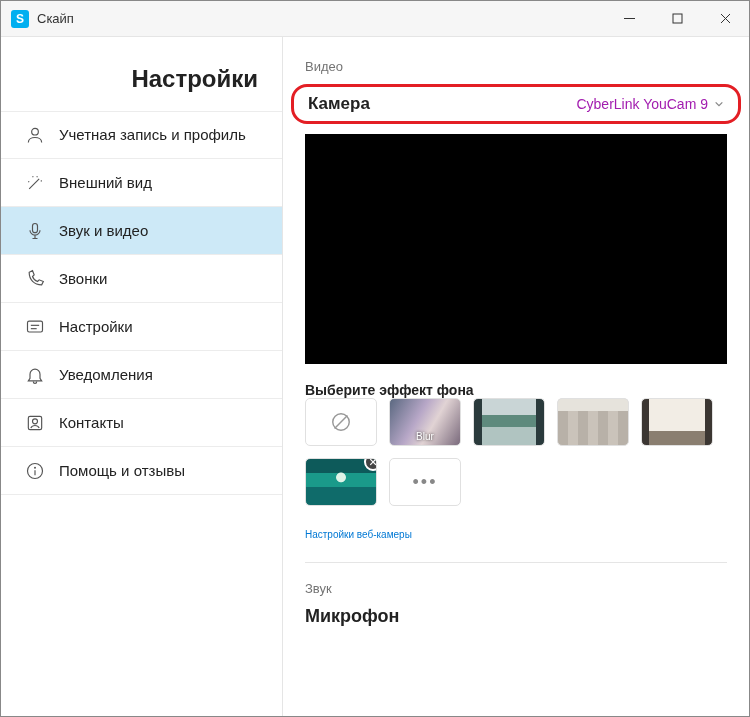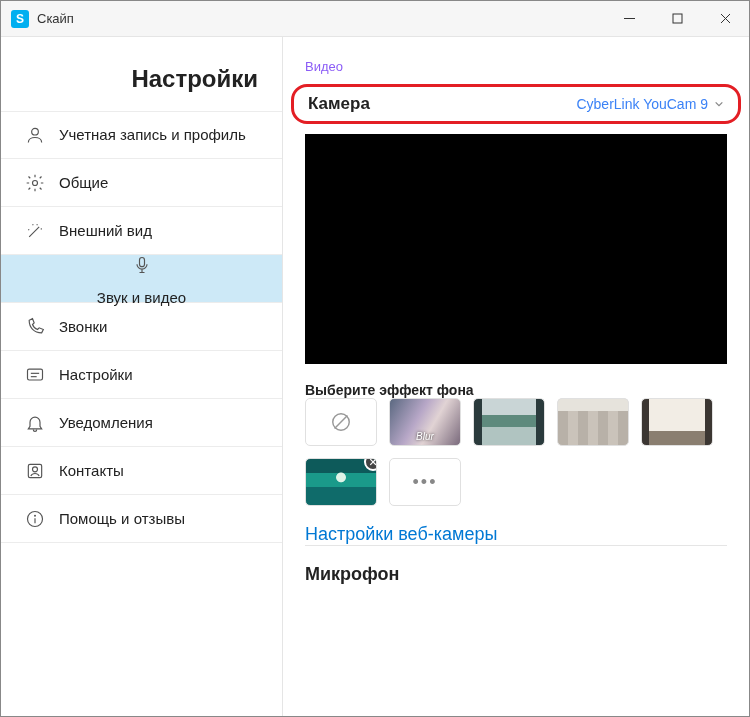--- a/index.html
+++ b/index.html
@@ -59,52 +59,52 @@
     padding: 0 24px;
     height: 48px;
     font-size: 15px;
     color: #222;
     border-bottom: 1px solid #ececec;
     cursor: pointer;
     gap: 14px;
     text-align: center;
   }
   .nav-item.first-item { border-top: 1px solid #ececec; }
-  .nav-item.active { background: #cde9f7; flex-direction: column; }
+  .nav-item.active { background: #cde9f7; }
   .nav-icon {
     width: 20px; height: 20px;
     display: flex; align-items: center; justify-content: center;
     flex-shrink: 0;
   }
   .nav-icon svg { width: 20px; height: 20px; stroke: #555; fill: none; stroke-width: 1.4; }
   .nav-label { line-height: 1.2; }
   .main {
     flex: 1;
     padding: 22px 22px 0 22px;
     overflow-y: hidden;
     background: #fff;
   }
   .section-subtle {
     font-size: 13px;
-    color: #8b5cf6;
+    color: #737373;
     margin-bottom: 10px;
   }
   .camera-row {
     display: flex;
     align-items: center;
     justify-content: space-between;
     border: 3px solid #e31e24;
     border-radius: 16px;
     padding: 7px 14px;
     margin: 0 -14px 10px -14px;
     gap: 20px;
   }
   .camera-label { font-size: 17px; font-weight: 600; color: #222; }
   .camera-value {
-    font-size: 14px; color: #3b82f6;
+    font-size: 14px; color: #a21caf;
     display: flex; align-items: center; gap: 6px;
   }
   .chev { width: 10px; height: 10px; }
   .video-preview {
     width: 100%;
     height: 230px;
     background: #000;
     margin-bottom: 18px;
   }
   .effect-label {
@@ -125,21 +125,20 @@
   }
   .effect-tile.none { background: #fff; }
   .effect-tile.none svg { width: 22px; height: 22px; stroke: #999; fill: none; stroke-width: 1.6; }
   .effect-tile.blur {
     background: linear-gradient(120deg,#5a6880 0%,#b7a7c7 40%,#e1d3d4 60%,#7a6a7c 100%);
   }
   .effect-tile .tile-label {
     position: absolute; bottom: 3px; left: 0; right: 0;
     text-align: center; font-size: 10px; color: #fff;
     text-shadow: 0 0 3px rgba(0,0,0,.8);
-    font-style: italic;
   }
   .effect-tile.office1 {
     background:
       linear-gradient(90deg,#2a3a3c 0 12%, transparent 12%),
       linear-gradient(90deg, transparent 88%, #2a3a3c 88% 100%),
       linear-gradient(#c9d5d6 0 35%, #5e8a7d 35% 60%, #b0c4c1 60% 100%);
   }
   .effect-tile.office2 {
     background:
       linear-gradient(#e6e3dc 0 25%, transparent 25%),
@@ -161,22 +160,22 @@
     width: 18px; height: 18px; border-radius: 50%;
     background: #444; color: #fff;
     display: flex; align-items: center; justify-content: center;
     font-size: 11px; border: 2px solid #fff;
   }
   .effect-tile.more {
     background: #fff; color: #888;
     font-size: 18px; letter-spacing: 2px;
   }
   .link {
-    font-size: 18px; color: #0078d4; cursor: pointer;
-    display: inline-block;
+    font-size: 10px; color: #0078d4; cursor: pointer;
+    margin-bottom: 22px; display: inline-block;
   }
   .divider { height: 1px; background: #e5e5e5; margin-bottom: 18px; }
   .mic-label { font-size: 18px; font-weight: 600; color: #222; }
 </style>
 </head>
 <body>
 
 <div class="titlebar">
   <div class="app-icon">S</div>
   <div class="title-text">Скайп</div>
@@ -207,29 +206,20 @@
     <div class="nav-item first-item">
       <span class="nav-icon">
         <svg viewBox="0 0 24 24">
             <circle cx="12" cy="8" r="4"></circle>
             <path d="M4 21c0-4 4-6 8-6s8 2 8 6"></path>
           </svg>
       </span>
       <span class="nav-label">Учетная запись и профиль</span>
     </div>
 
-    <div class="nav-item">
-      <span class="nav-icon">
-        <svg viewBox="0 0 24 24">
-            <circle cx="12" cy="12" r="3"></circle>
-            <path d="M12 2v3M12 19v3M4.2 4.2l2.1 2.1M17.7 17.7l2.1 2.1M2 12h3M19 12h3M4.2 19.8l2.1-2.1M17.7 6.3l2.1-2.1"></path>
-          </svg>
-      </span>
-      <span class="nav-label">Общие</span>
-    </div>
 
     <div class="nav-item">
       <span class="nav-icon">
         <svg viewBox="0 0 24 24">
             <path d="M5 19L17 7M14 4l1 1M19 9l1 1M4 10l1 1M9 4l1 1"></path>
           </svg>
       </span>
       <span class="nav-label">Внешний вид</span>
     </div>
 
@@ -328,15 +318,16 @@
       <div class="effect-tile nature">
         <span class="close-badge">✕</span>
       </div>
       <div class="effect-tile more">•••</div>
     </div>
 
     <div class="link">Настройки веб-камеры</div>
 
     <div class="divider"></div>
 
+    <div class="section-subtle">Звук</div>
     <div class="mic-label">Микрофон</div>
   </div>
 </div>
 
 </body></html>

